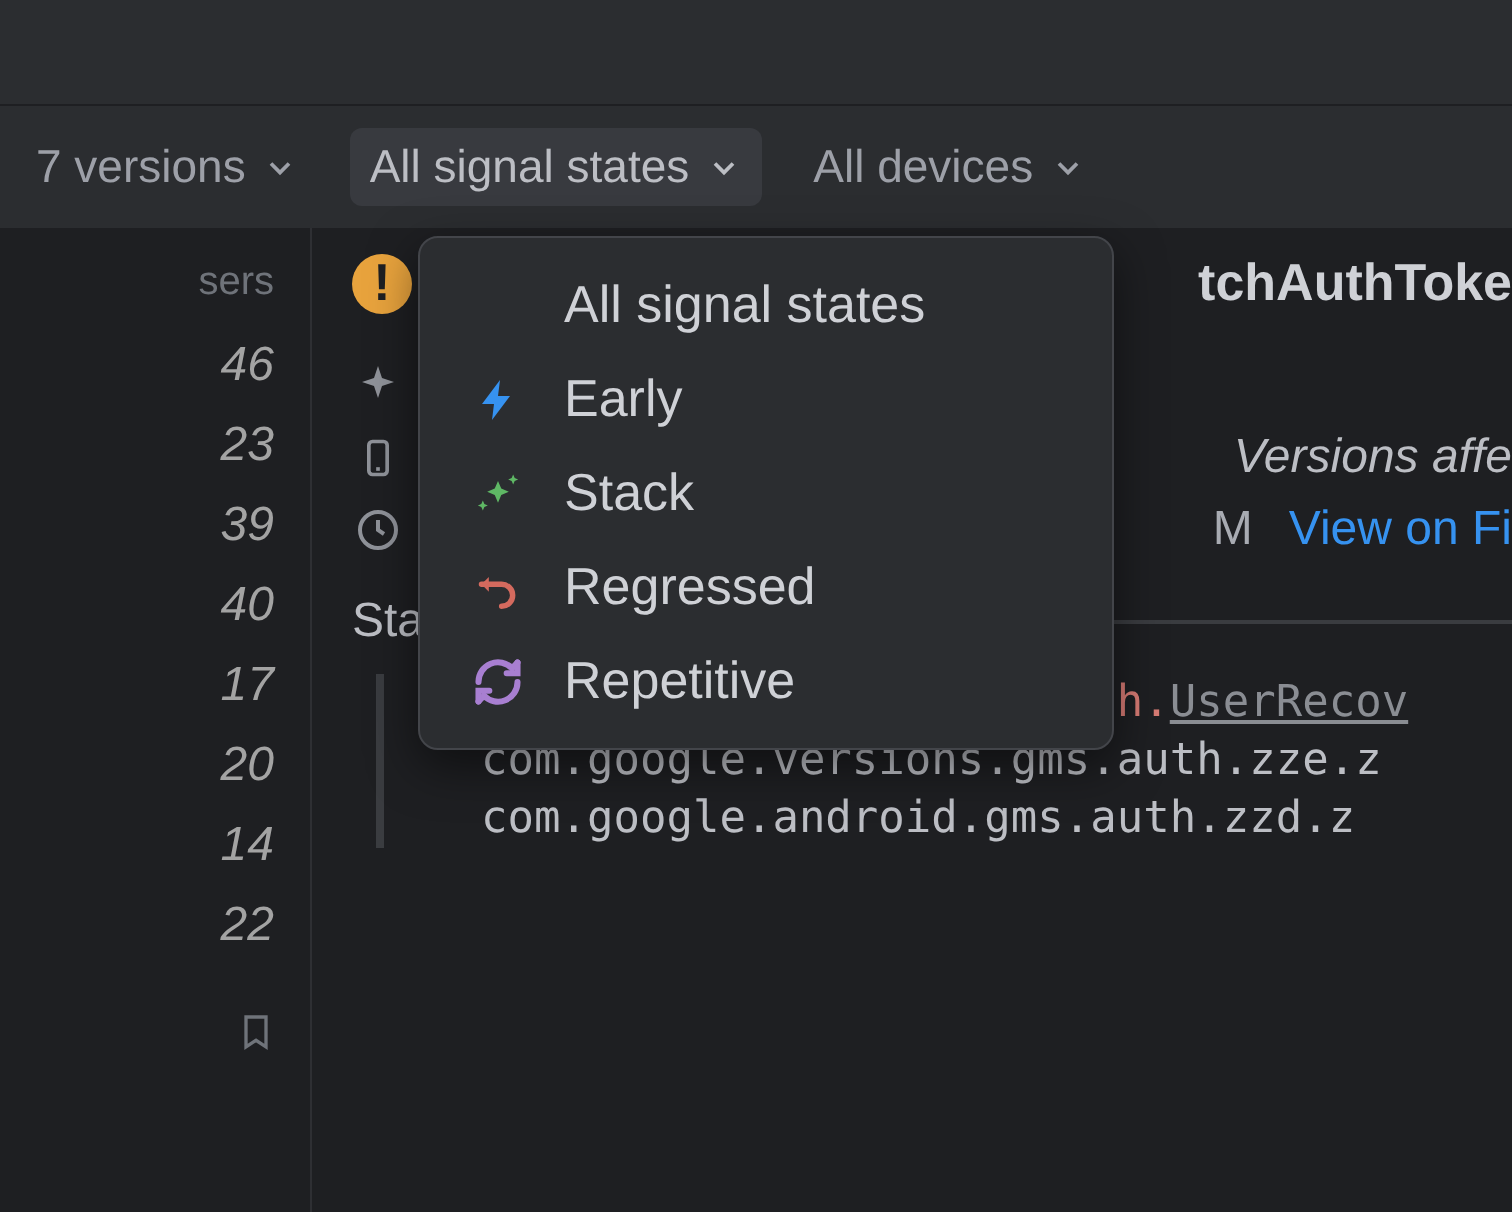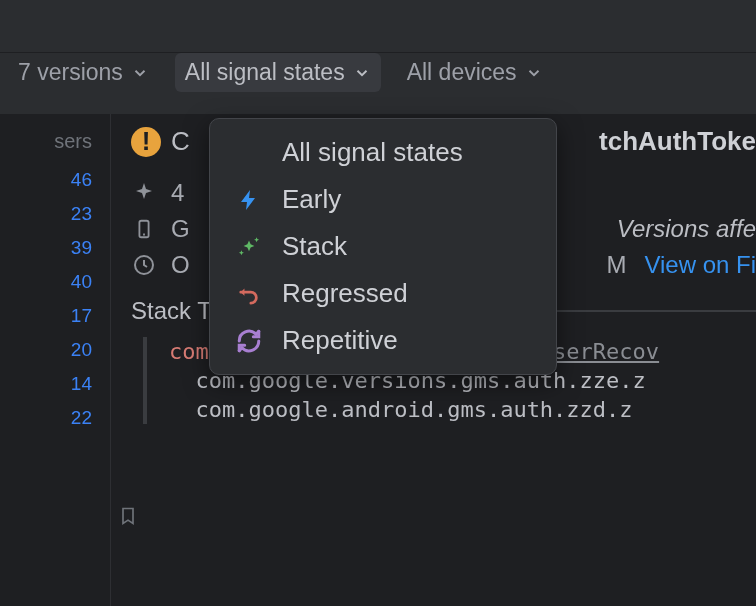--- a/index.html
+++ b/index.html
@@ -15,21 +15,21 @@
     }
     .top-bar {
       background: #2b2d30;
       height: 52px;
       width: 100%;
     }
     .filter-bar {
       background: #2b2d30;
       height: 62px;
       display: flex;
-      align-items: flex-start;
+      align-items: center;
       padding: 0 8px;
       gap: 16px;
       border-top: 1px solid #1e1f22;
     }
     .filter-item {
       display: flex;
       align-items: center;
       gap: 8px;
       color: #9da0a8;
       padding: 6px 10px;
@@ -37,36 +37,38 @@
       cursor: pointer;
     }
     .filter-item.active {
       background: #383a3f;
       color: #bcbec4;
     }
     .filter-item svg { width: 18px; height: 18px; }
     .content-area {
       display: flex;
       height: calc(100% - 114px);
+      padding-left: 45px;
     }
     .sidebar {
       width: 110px;
       background: #1e1f22;
       padding: 12px 0;
       text-align: right;
     }
     .sidebar-label {
       color: #6f737a;
       font-size: 20px;
       padding: 4px 18px 10px;
     }
     .sidebar-row {
-      color: #3b82f6;
+      color: #a3a3a3;
       padding: 6px 18px;
-      font-size: 19px;
+      font-size: 24px;
+      font-style: italic;
     }
     .main {
       flex: 1;
       padding: 12px 0 0 20px;
       border-left: 1px solid #2e2f33;
     }
     .crash-header {
       display: flex;
       align-items: center;
       gap: 10px;

